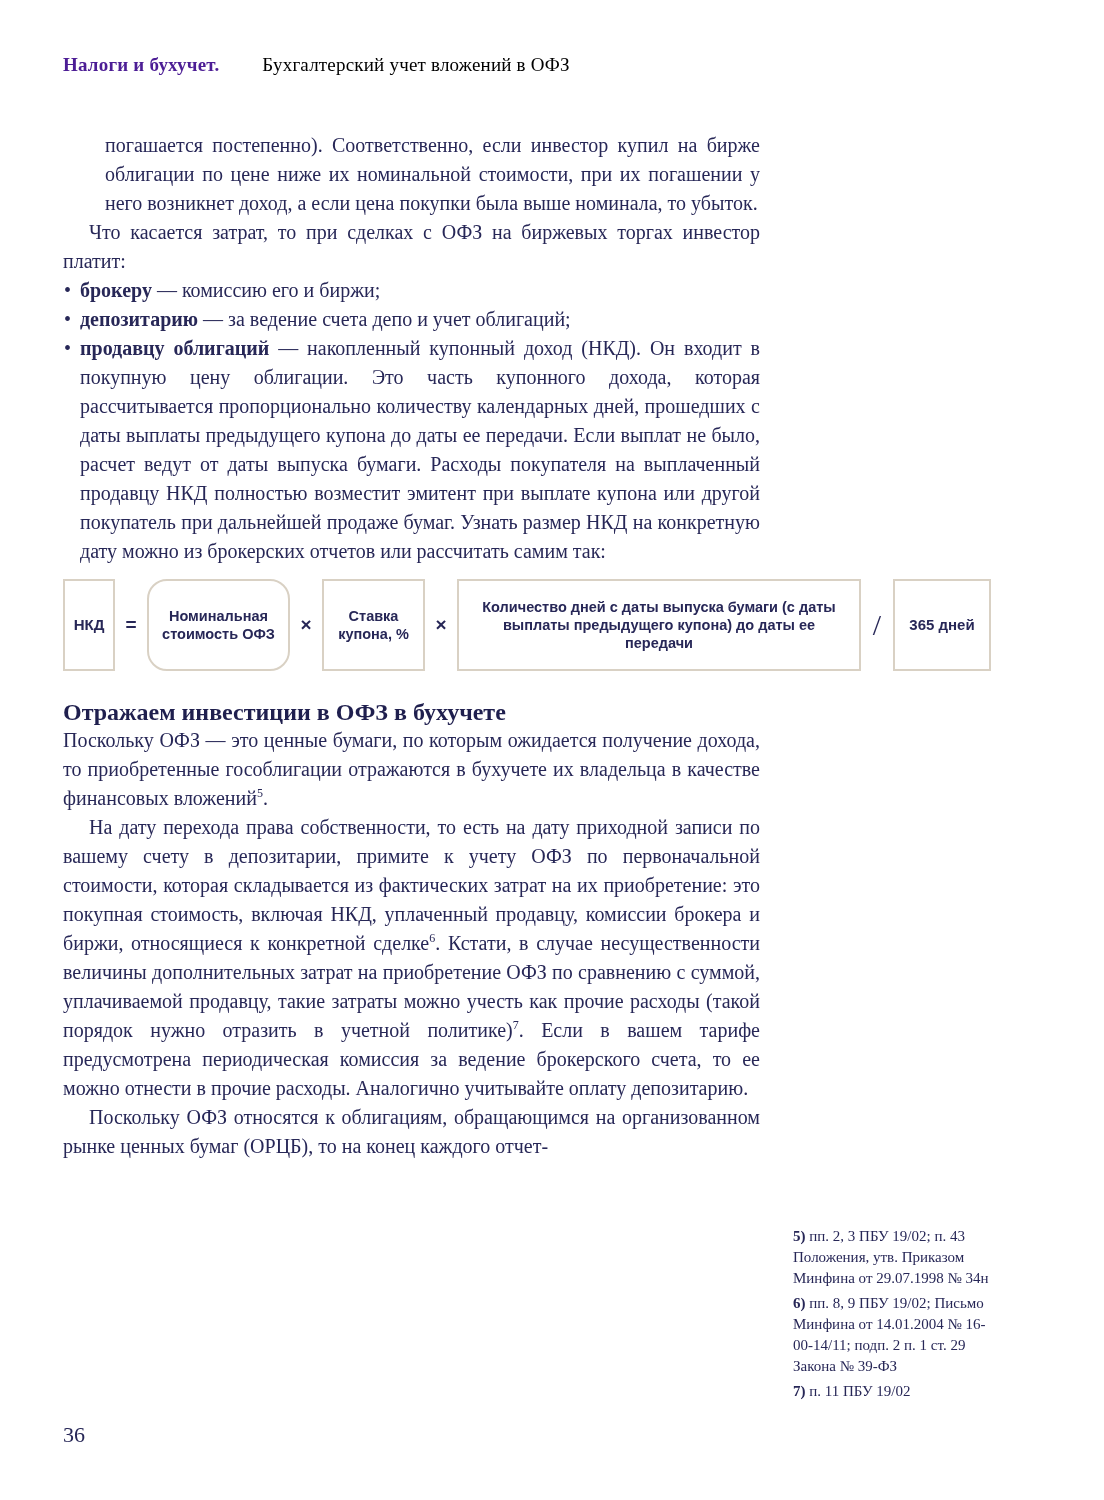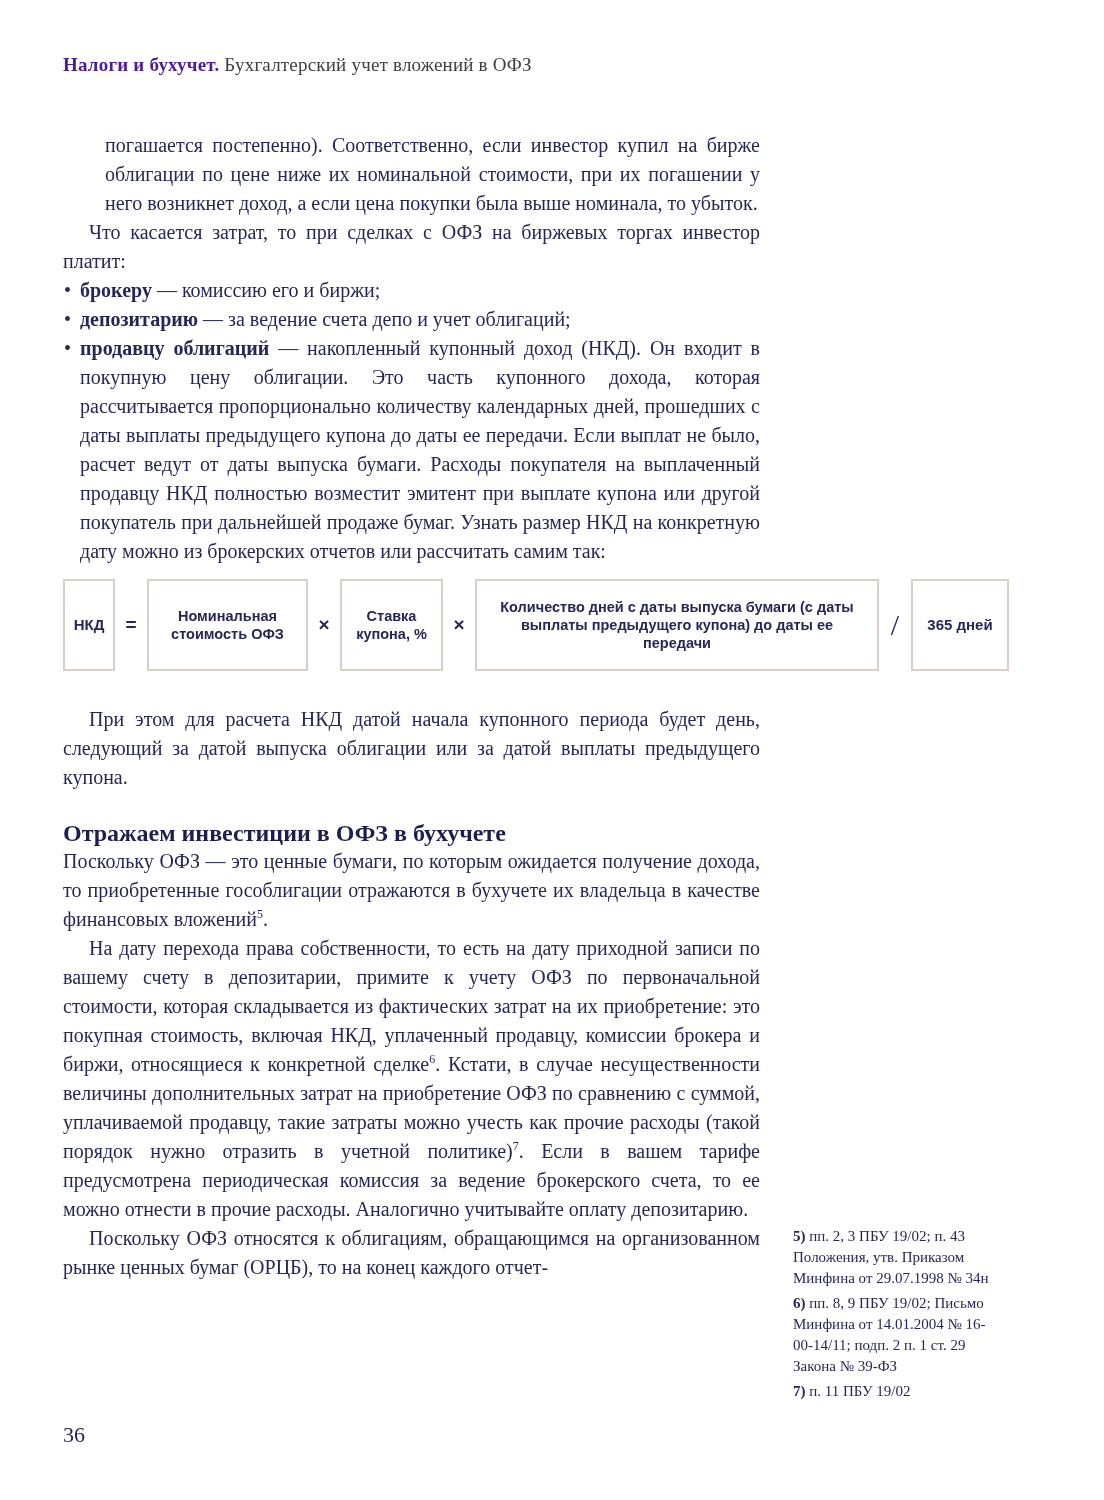--- a/index.html
+++ b/index.html
@@ -10,21 +10,21 @@
     color: #272757;
   }
   .page { position: absolute; inset: 0; background: #ffffff; }
 
   
   .running-head {
     position: absolute; left: 63px; top: 54px;
     font-size: 19px; letter-spacing: 0.2px; white-space: nowrap;
   }
   .rh-bold { font-weight: bold; color: #4c1d95; }
-  .rh-light { color: #404040; }
+  .rh-light { color: #000000; margin-left: 38px; }
 
   
   .content { position: absolute; left: 63px; top: 131px; width: 947px; }
   .column { width: 697px; font-size: 20px; line-height: 29px; text-align: justify; }
   .cont-indent { padding-left: 42px; }
   .first-indent { text-indent: 26px; }
 
   .bullet { position: relative; padding-left: 17px; }
   .bullet .marker { position: absolute; left: 1px; top: 0; }
   .lead-bold { font-weight: bold; }
@@ -37,21 +37,21 @@
     margin-top: 13px;
   }
   .fbox {
     border: 2px solid #d9d1c4; background: #ffffff; height: 92px;
     display: flex; align-items: center; justify-content: center; text-align: center;
     font-family: "Liberation Sans", "DejaVu Sans", sans-serif;
     font-weight: bold; font-size: 14.5px; line-height: 18px; color: #272757;
     padding: 6px 10px; flex: 0 0 auto;
   }
   .fbox-nkd    { width: 52px;  font-size: 15px; }
-  .fbox-nom    { width: 161px; }
+  .fbox-nom    { width: 143px; border-radius: 20px; }
   .fbox-rate   { width: 103px; }
   .fbox-days   { width: 404px; }
   .fbox-year   { width: 98px;  font-size: 15px; }
   .op {
     font-family: "Liberation Sans", "DejaVu Sans", sans-serif;
     font-weight: bold; font-size: 19px; color: #272757;
     flex: 0 0 auto; text-align: center; width: 14px;
   }
   .op-slash { font-size: 30px; font-weight: normal; font-family: "Liberation Serif", serif; }
 
@@ -114,23 +114,20 @@
       <span class="op">=</span>
       <div class="fbox fbox-nom">Номинальная стоимость ОФЗ</div>
       <span class="op">×</span>
       <div class="fbox fbox-rate">Ставка купона, %</div>
       <span class="op">×</span>
       <div class="fbox fbox-days">Количество дней с даты выпуска бумаги (с даты выплаты предыдущего купона) до даты ее передачи</div>
       <span class="op op-slash">/</span>
       <div class="fbox fbox-year">365 дней</div>
     </div>
 
-    <div class="column after-formula">
-      <p class="para first-indent">При этом для расчета НКД датой начала купонного периода будет день, следующий за датой выпуска облигации или за датой выплаты предыдущего купона.</p>
-    </div>
 
     <h2 class="section-heading">Отражаем инвестиции в ОФЗ в бухучете</h2>
 
     <div class="column section-body">
       <p class="para"><span>Поскольку ОФЗ — это ценные бумаги, по которым ожидается получение дохода, то приобретенные гособлигации отражаются в бухучете их владельца в качестве финансовых вложений</span><sup class="fn-ref">5</sup><span>.</span></p>
 
       <p class="para first-indent"><span>На дату перехода права собственности, то есть на дату приходной записи по вашему счету в депозитарии, примите к учету ОФЗ по первоначальной стоимости, которая складывается из фактических затрат на их приобретение: это покупная стоимость, включая НКД, уплаченный продавцу, комиссии брокера и биржи, относящиеся к конкретной сделке</span><sup class="fn-ref">6</sup><span>. Кстати, в случае несущественности величины дополнительных затрат на приобретение ОФЗ по сравнению с суммой, уплачиваемой продавцу, такие затраты можно учесть как прочие расходы (такой порядок нужно отразить в учетной политике)</span><sup class="fn-ref">7</sup><span>. Если в вашем тарифе предусмотрена периодическая комиссия за ведение брокерского счета, то ее можно отнести в прочие расходы. Аналогично учитывайте оплату депозитарию.</span></p>
 
       <p class="para first-indent">Поскольку ОФЗ относятся к облигациям, обращающимся на организованном рынке ценных бумаг (ОРЦБ), то на конец каждого отчет-</p>
     </div>

